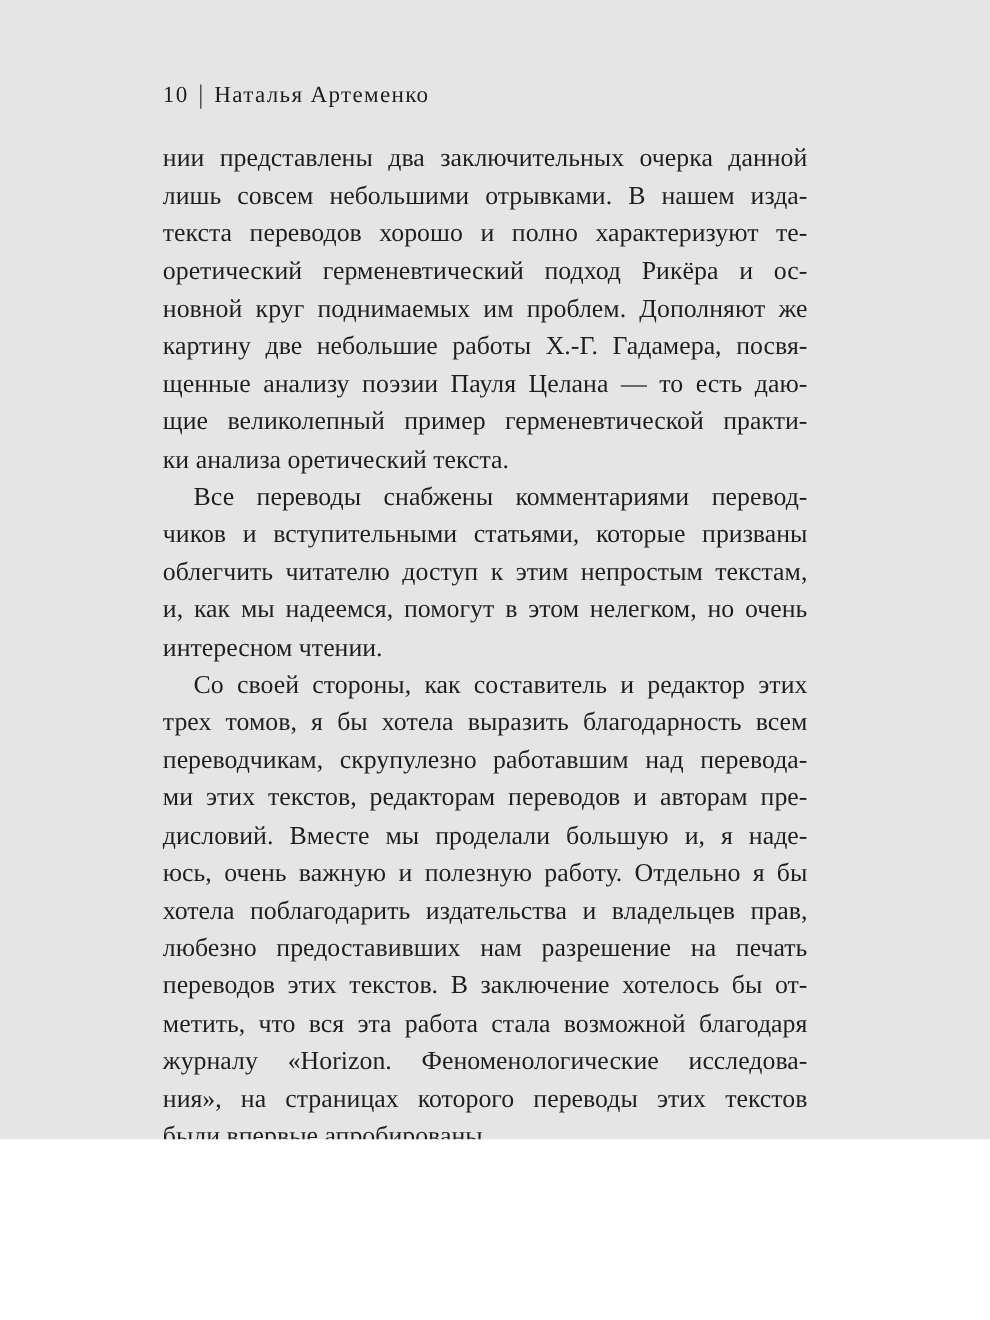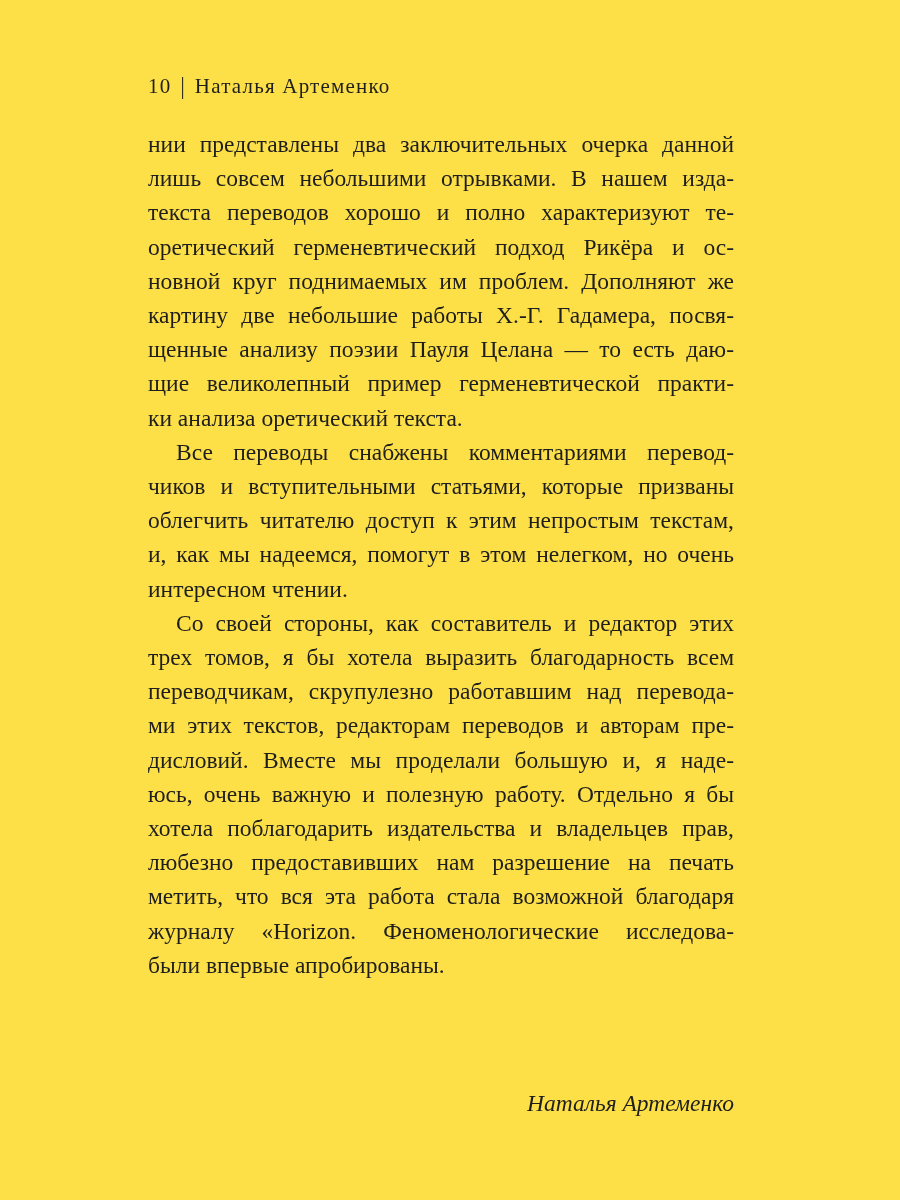--- a/index.html
+++ b/index.html
@@ -3,22 +3,22 @@
 <meta charset="utf-8">
 <style>
   html, body {
     margin: 0;
     padding: 0;
     background: #ffffff;
   }
   .page {
     position: relative;
     width: 900px;
-    height: 1200px;
-    background: #fde047;
+    height: 1036px;
+    background: #e5e5e5;
     font-family: "Liberation Serif", "DejaVu Serif", serif;
     color: #1e1e1e;
     overflow: hidden;
   }
   .running-header {
     position: absolute;
     top: 74px;
     left: 148px;
     font-size: 21px;
     letter-spacing: 1.2px;
@@ -87,20 +87,22 @@
       <div class="line">и, как мы надеемся, помогут в этом нелегком, но очень</div>
       <div class="line last">интересном чтении.</div>
       <div class="line indent">Со своей стороны, как составитель и редактор этих</div>
       <div class="line">трех томов, я бы хотела выразить благодарность всем</div>
       <div class="line">переводчикам, скрупулезно работавшим над перевода-</div>
       <div class="line">ми этих текстов, редакторам переводов и авторам пре-</div>
       <div class="line">дисловий. Вместе мы проделали большую и, я наде-</div>
       <div class="line">юсь, очень важную и полезную работу. Отдельно я бы</div>
       <div class="line">хотела поблагодарить издательства и владельцев прав,</div>
       <div class="line">любезно предоставивших нам разрешение на печать</div>
+      <div class="line">переводов этих текстов. В заключение хотелось бы от-</div>
       <div class="line">метить, что вся эта работа стала возможной благодаря</div>
       <div class="line">журналу «Horizon. Феноменологические исследова-</div>
+      <div class="line">ния», на страницах которого переводы этих текстов</div>
       <div class="line last">были впервые апробированы.</div>
     </main>
 
   <div class="signature">Наталья Артеменко</div>
 
 </div>
 
 </body></html>

